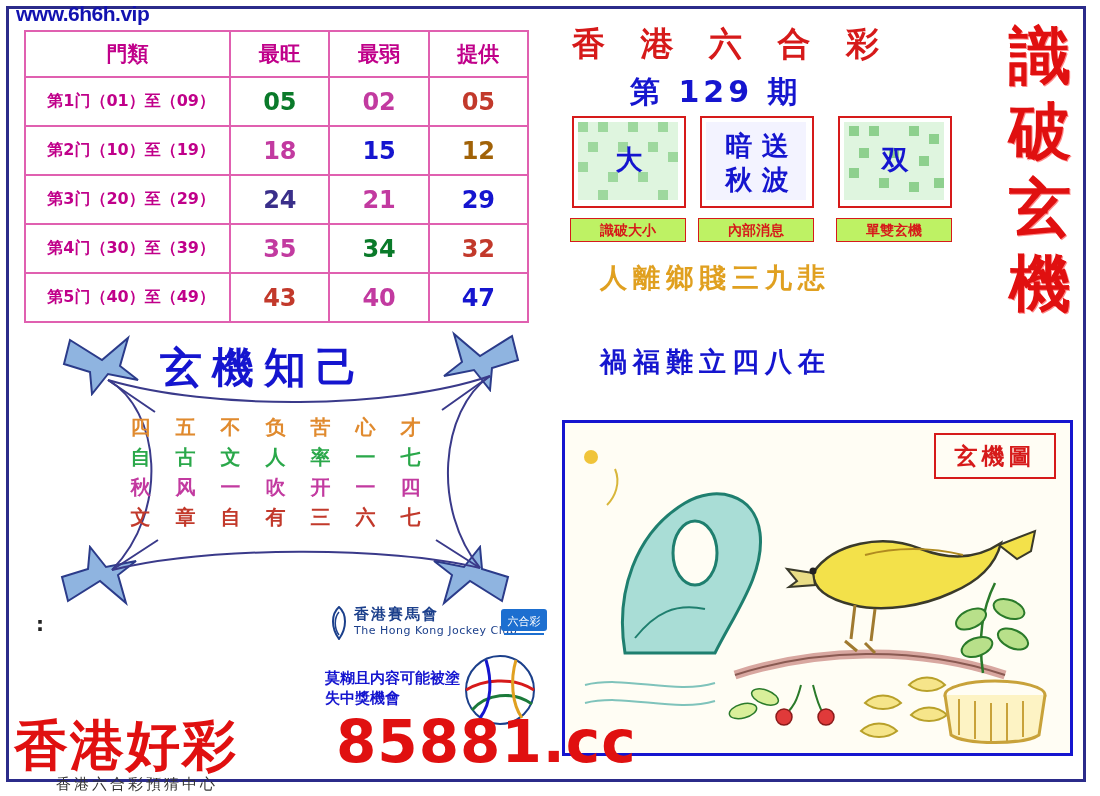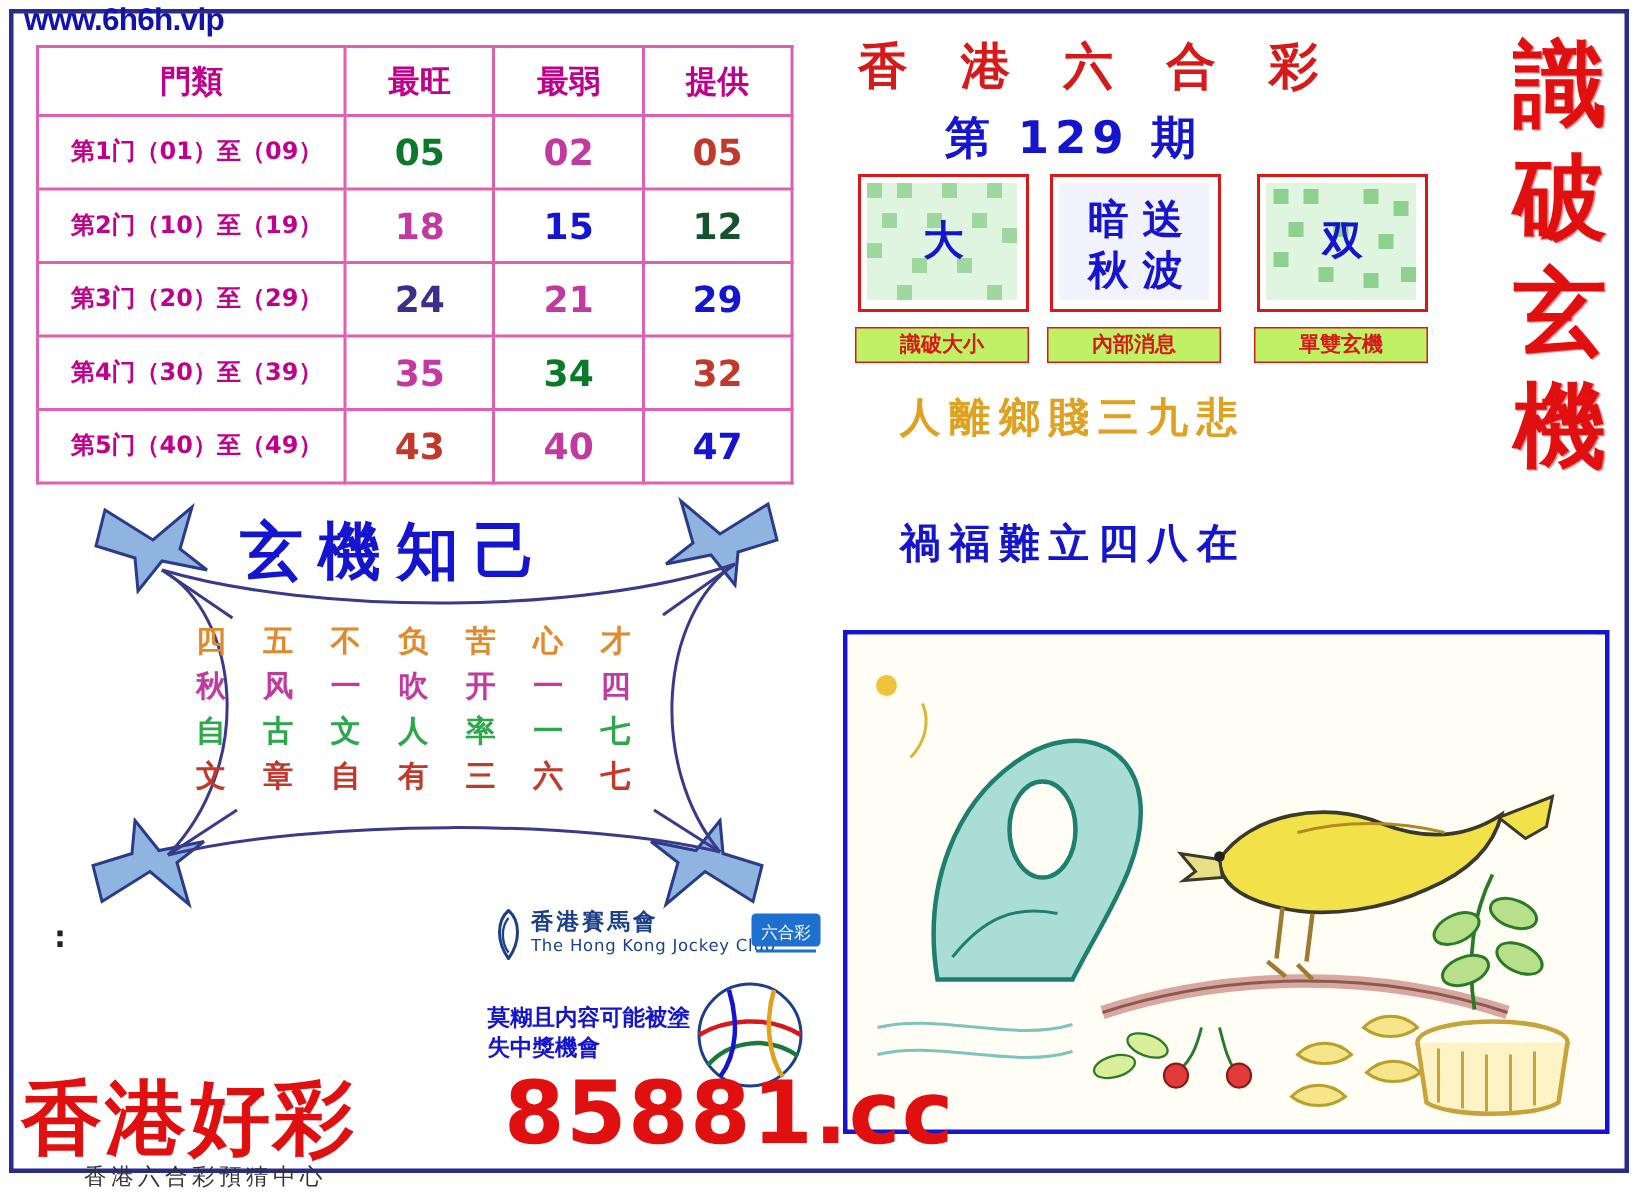--- a/index.html
+++ b/index.html
@@ -154,21 +154,21 @@
       <tr>
         <td class="rowlabel">第1门（01）至（09）</td>
         <td class="num" style="color:#0a7a2a">05</td>
         <td class="num" style="color:#c23aa0">02</td>
         <td class="num" style="color:#c2392b">05</td>
       </tr>
       <tr>
         <td class="rowlabel">第2门（10）至（19）</td>
         <td class="num" style="color:#c23aa0">18</td>
         <td class="num" style="color:#1515cf">15</td>
-        <td class="num" style="color:#14532d">12</td>
+        <td class="num" style="color:#a16207">12</td>
       </tr>
       <tr>
         <td class="rowlabel">第3门（20）至（29）</td>
         <td class="num" style="color:#3a2f8a">24</td>
         <td class="num" style="color:#c23aa0">21</td>
         <td class="num" style="color:#1515cf">29</td>
       </tr>
       <tr>
         <td class="rowlabel">第4门（30）至（39）</td>
         <td class="num" style="color:#c23aa0">35</td>
@@ -204,22 +204,22 @@
     <path d="M48 30 C150 60, 330 60, 430 26" fill="none" stroke="#3a3a8a" stroke-width="2"></path>
     <path d="M48 30 C100 60, 110 160, 52 220" fill="none" stroke="#3a3a8a" stroke-width="2"></path>
     <path d="M430 26 C380 60, 372 160, 420 218" fill="none" stroke="#3a3a8a" stroke-width="2"></path>
     <path d="M52 220 C150 196, 330 196, 420 218" fill="none" stroke="#3a3a8a" stroke-width="2"></path>
     <path d="M48 30 L95 62 M430 26 L382 60" fill="none" stroke="#3a3a8a" stroke-width="2"></path>
     <path d="M52 220 L98 190 M420 218 L376 190" fill="none" stroke="#3a3a8a" stroke-width="2"></path>
   </svg>
 
   <div class="poem-box">
     <div class="poem-line pl1">四 五 不 负 苦 心 才</div>
+    <div class="poem-line pl2">自 古 文 人 率 一 七</div>
     <div class="poem-line pl3">秋 风 一 吹 开 一 四</div>
-    <div class="poem-line pl2">自 古 文 人 率 一 七</div>
     <div class="poem-line pl4">文 章 自 有 三 六 七</div>
   </div>
 
   <div class="colon">:</div>
 
   <svg style="position:absolute;left:328px;top:606px" width="22" height="34" viewBox="0 0 22 34">
     <path d="M11 1 C3 8, 3 22, 11 33 C19 22, 19 8, 11 1 Z" fill="none" stroke="#1b3f8b" stroke-width="2"></path>
     <path d="M11 6 C6 12, 6 22, 11 29" fill="none" stroke="#1b3f8b" stroke-width="1.5"></path>
   </svg>
   <div class="jc" style="left:354px">
@@ -363,20 +363,21 @@
         <path d="M344 262 c10 -10 26 -10 36 0 c-10 8 -26 8 -36 0 Z"></path>
       </g>
 
       <ellipse cx="430" cy="272" rx="50" ry="14" fill="none" stroke="#c8a23a" stroke-width="3"></ellipse>
       <path d="M380 272 L386 312 C400 322, 460 322, 474 312 L480 272" fill="#fdf3c4" stroke="#c8a23a" stroke-width="3"></path>
       <path d="M394 276 v36 M410 278 v38 M426 280 v38 M442 280 v38 M458 278 v36" stroke="#c8a23a" stroke-width="2"></path>
 
       <circle cx="26" cy="34" r="7" fill="#f0c43a"></circle>
       <path d="M50 46 C56 60, 50 74, 42 82" fill="none" stroke="#d8b63a" stroke-width="2"></path>
     </svg>
+    <div class="pic-stamp">玄機圖</div>
   </div>
 
   <div class="banner">
     <div class="cn">香港好彩</div>
     <div class="dom">85881.cc</div>
   </div>
   <div class="bottom-cn">香港六合彩預猜中心</div>
 </div>
 
 </body></html>

